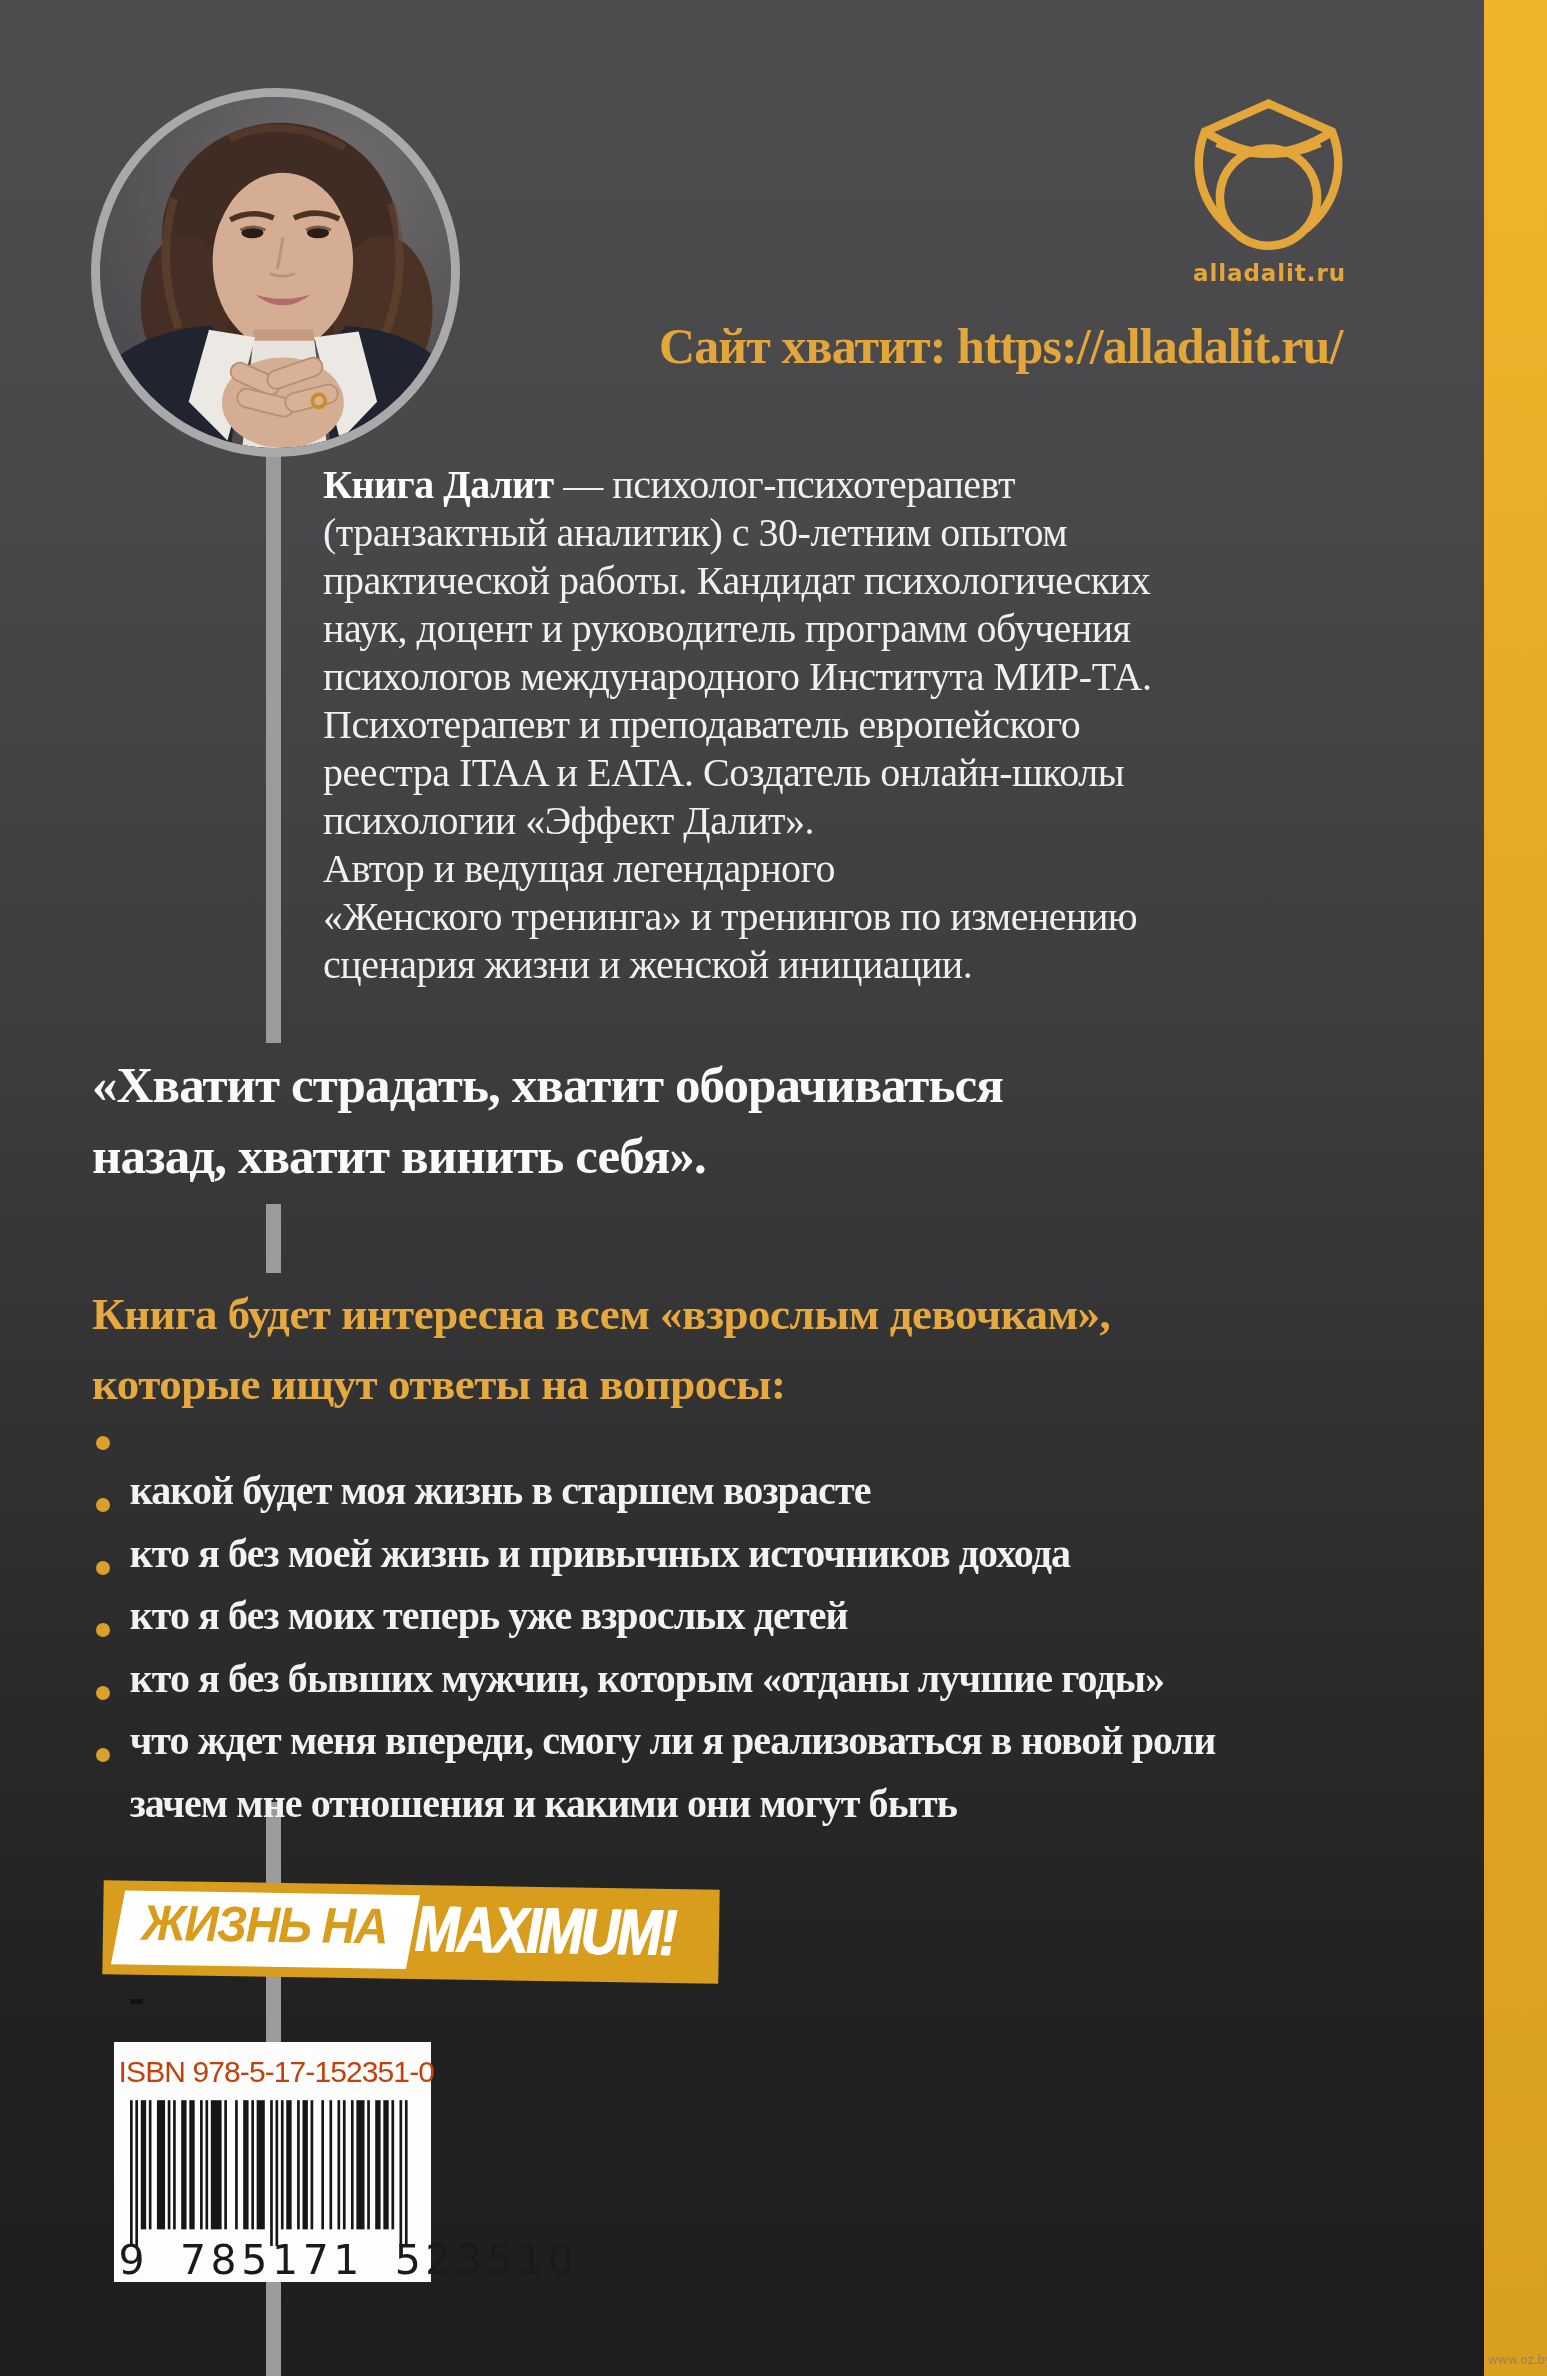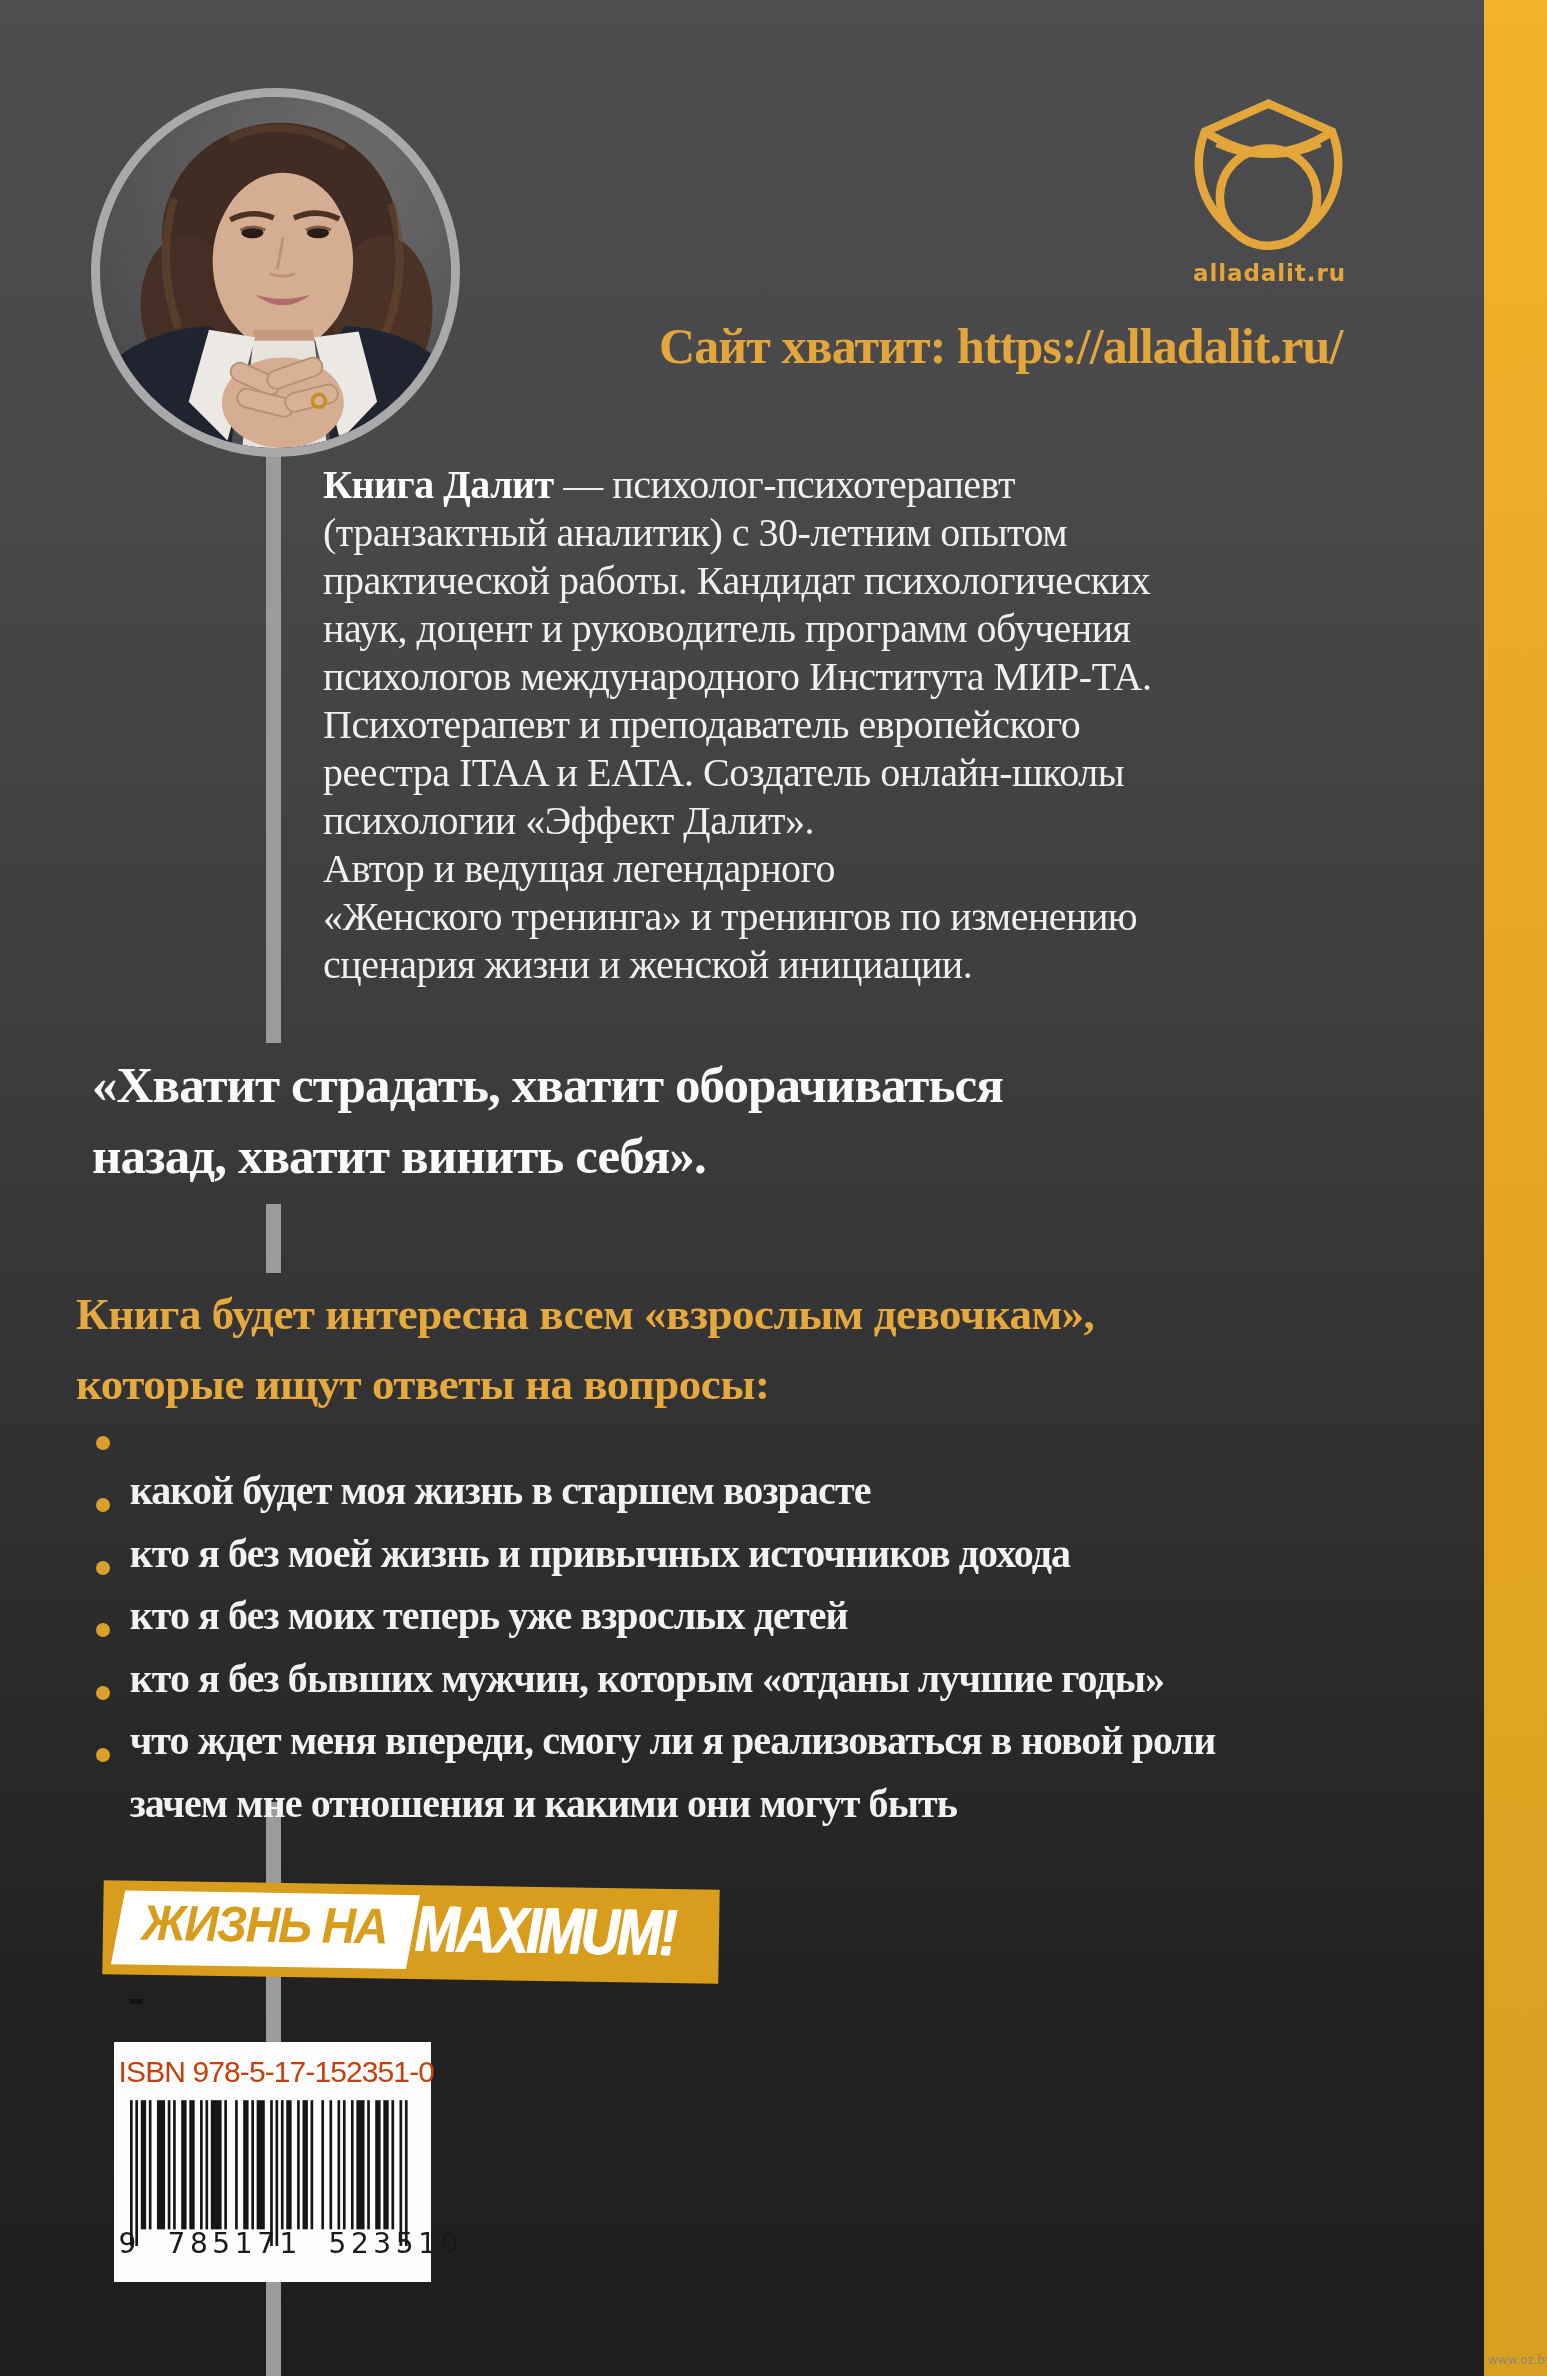--- a/index.html
+++ b/index.html
@@ -35,21 +35,21 @@
   
   #bio{left:323px;top:461px;width:1098px;font-size:40px;line-height:48px;color:#f2f0ee;letter-spacing:-0.5px;}
   #bio .name{font-weight:bold;color:#ffffff;}
   .preline{white-space:pre-line;}
 
   
   #quote{left:92px;top:1050px;width:1237px;font-size:51px;line-height:71px;
     font-weight:bold;color:#fbfaf8;letter-spacing:-0.9px;}
 
   
-  #audience-heading{left:76px;top:1279px;width:1311px;font-size:45px;line-height:70px;
+  #audience-heading{left:92px;top:1279px;width:1311px;font-size:45px;line-height:70px;
     font-weight:bold;color:#e6a93e;letter-spacing:-0.5px;}
 
   
   #question-list{left:92px;top:1421px;width:1347px;list-style:none;margin:0;padding:0;}
   #question-list li{display:flex;align-items:flex-start;margin-bottom:18.5px;height:44px;}
   #question-list .dot{flex:0 0 auto;width:14px;height:14px;border-radius:50%;
     background:#d9a02b;margin:14.8px 20px 0 3.7px;}
   #question-list .q-text{font-size:40px;line-height:44px;color:#f4f2f0;font-weight:bold;letter-spacing:-0.9px;margin-top:48px;}
 
   
@@ -67,22 +67,22 @@
 
   
   #print-dash{left:130px;top:1999px;width:13px;height:4.6px;background:#121212;}
 
   
   #barcode-box{left:114px;top:2042px;width:317px;height:240px;background:#fdfdfd;}
   #isbn-label{position:absolute;left:4.6px;top:13px;width:307px;
     font-family:"Liberation Sans","DejaVu Sans",sans-serif;font-size:30px;color:#c2410c;
     letter-spacing:-0.9px;white-space:nowrap;}
   #bars{position:absolute;left:15.7px;top:58px;}
-  #barcode-digits{position:absolute;left:4.6px;top:185px;width:307px;
-    font-family:"DejaVu Sans","Liberation Sans",sans-serif;font-size:28px;color:#1a1a1a;
+  #barcode-digits{position:absolute;left:4.6px;top:194px;width:307px;
+    font-family:"DejaVu Sans","Liberation Sans",sans-serif;font-size:41px;color:#1a1a1a;
     letter-spacing:4.6px;word-spacing:13px;white-space:nowrap;}
 </style>
 </head>
 <body>
 
 <div id="cover">
 
   <div class="abs" id="yellow-strip"></div>
   <div class="abs" id="oz-watermark">www.oz.by</div>
 

